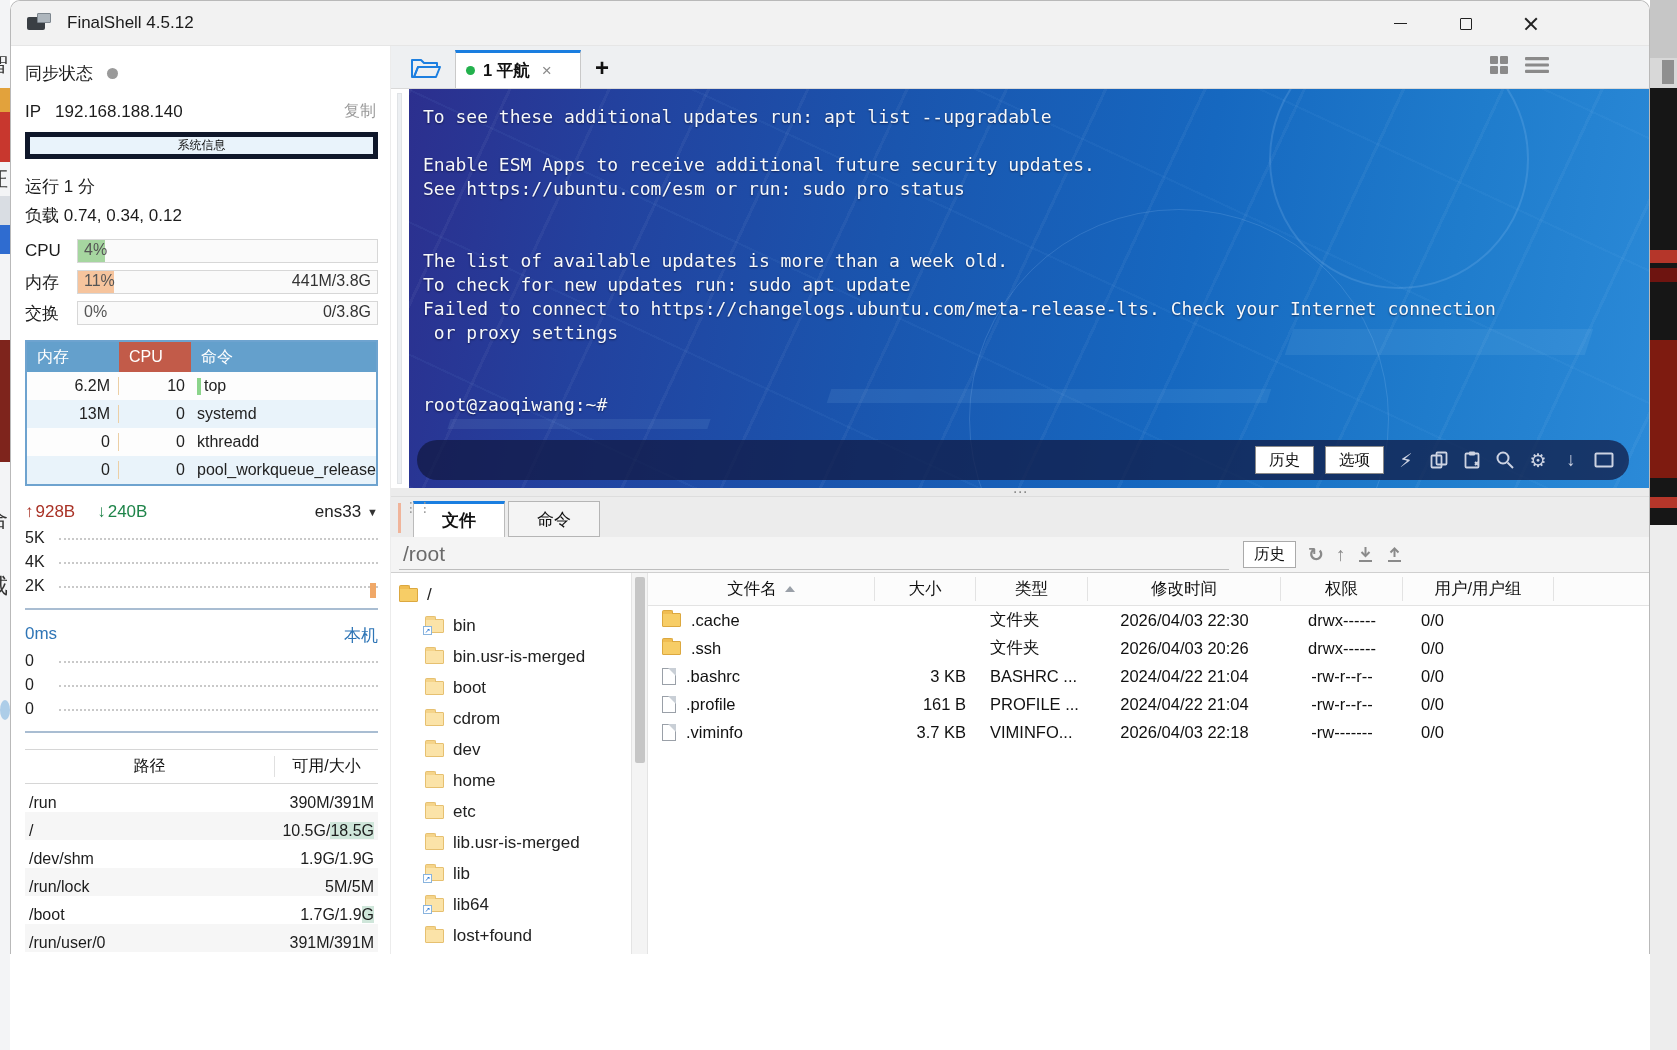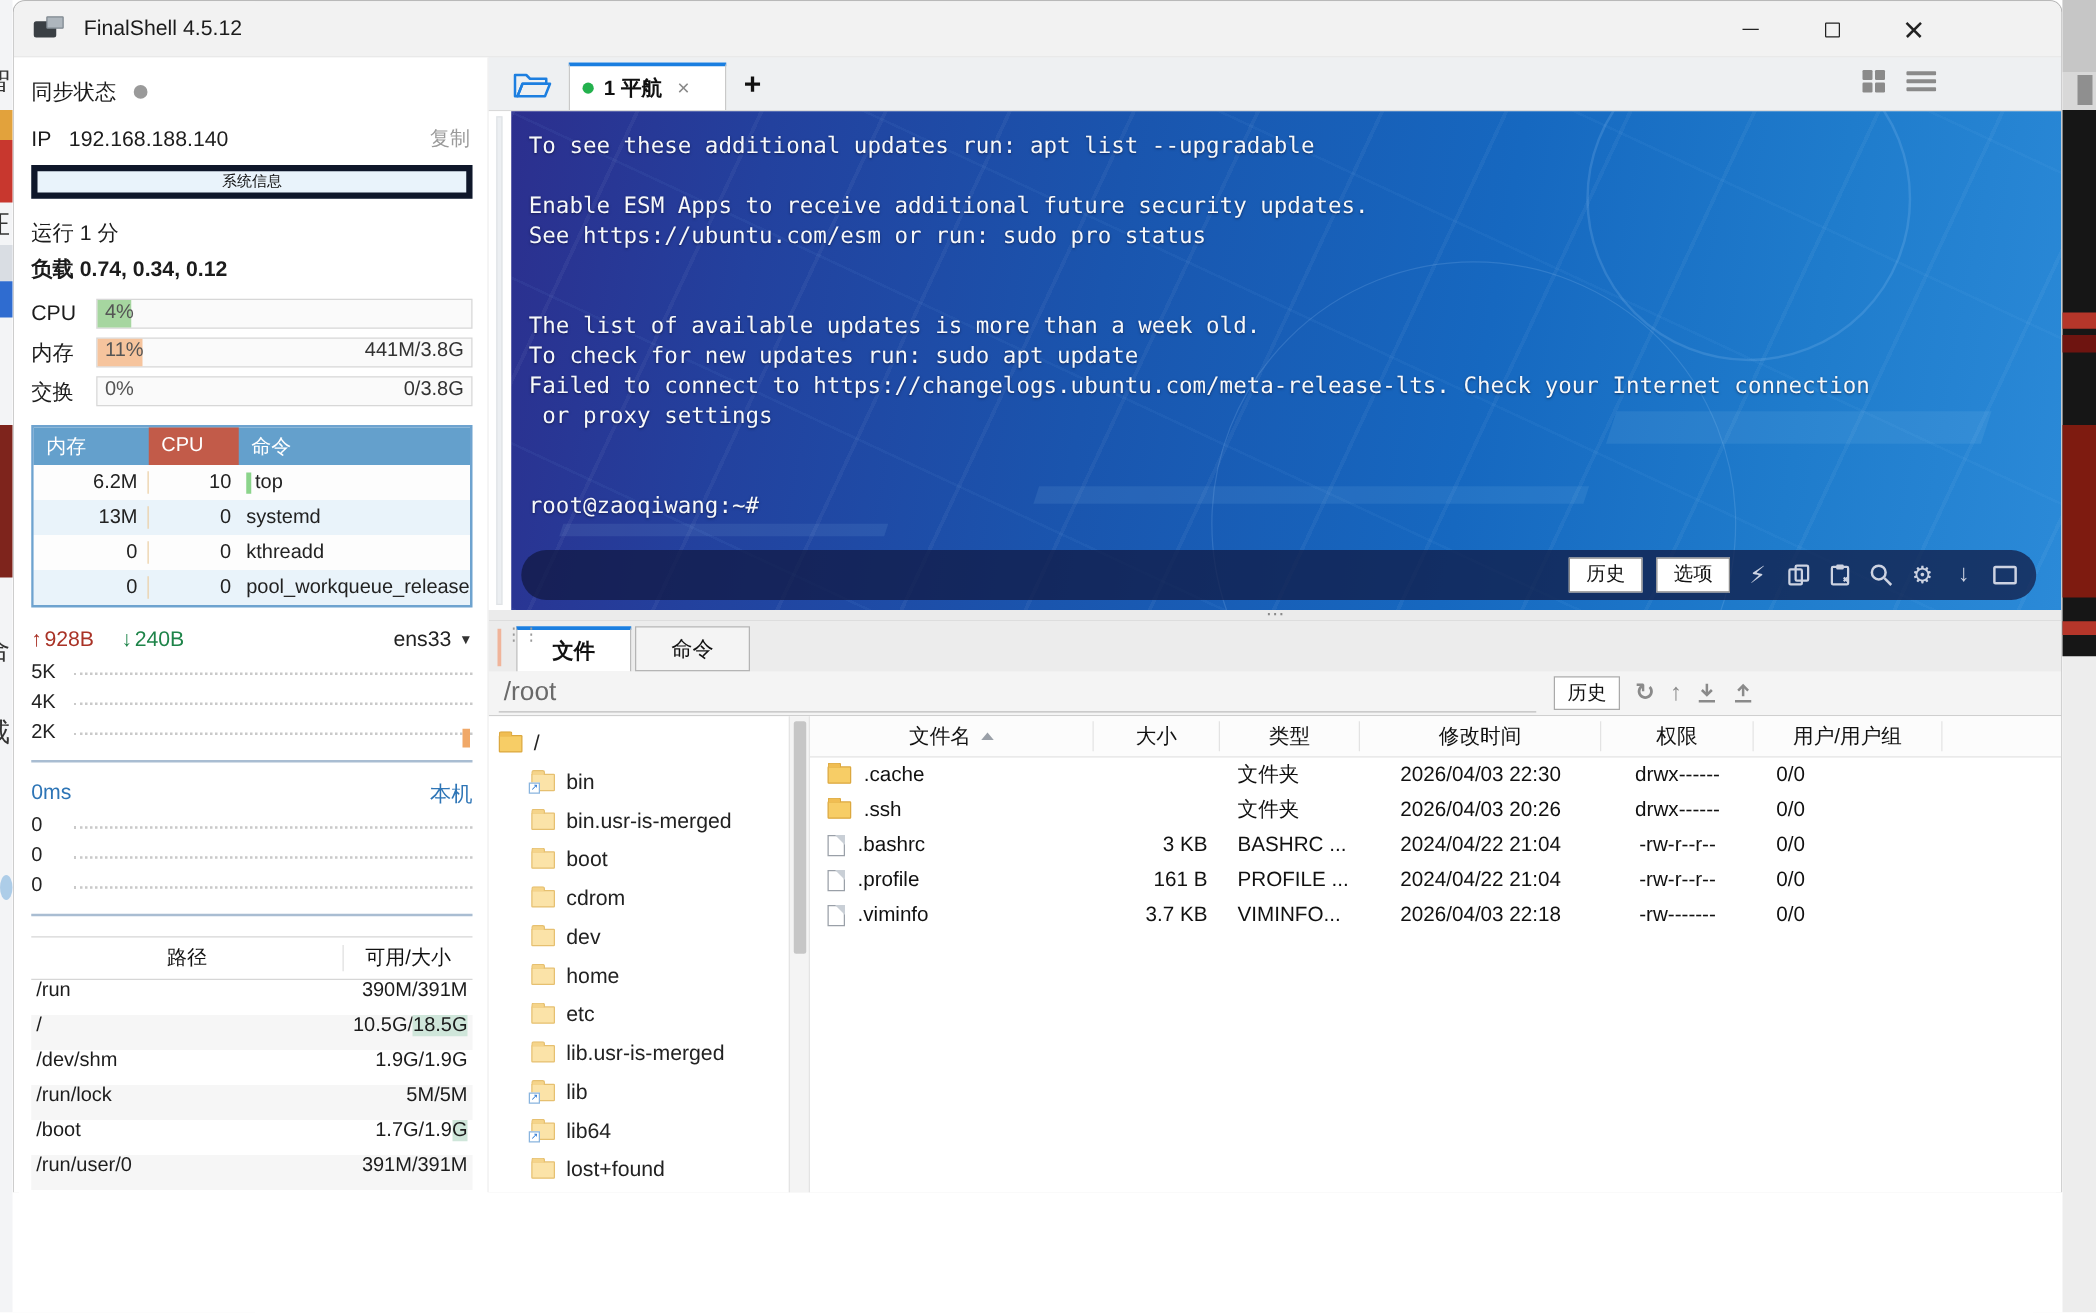--- a/index.html
+++ b/index.html
@@ -34,21 +34,21 @@
 
   
   .sidebar{width:380px;flex:0 0 380px;background:#fff;padding:12px 10px 0 12px;position:relative;font-size:17px;color:#1c1c1c;border-right:1px solid #ececec;display:flex;flex-direction:column;}
   .sync-row{display:flex;align-items:center;gap:14px;margin:4px 0 16px 2px;}
   .sync-dot{width:11px;height:11px;border-radius:50%;background:#9a9a9a;}
   .ip-row{display:flex;align-items:center;margin:0 4px 10px 2px;}
   .ip-row .ip-label{margin-right:14px;}
   .ip-row .copy{margin-left:auto;color:#9a9a9a;font-size:16px;}
   .sysinfo-btn{height:30px;background:#e9f3fb;border:5px solid #0f172a;display:flex;align-items:center;justify-content:center;font-size:12px;color:#111;margin:0 2px 14px 2px;}
   .uptime{margin:2px 0 6px 2px;}
-  .load{margin:0 0 12px 2px;font-weight:bold;}
+  .load{margin:0 0 12px 2px;}
   .meter-row{display:flex;align-items:center;margin:0 2px 7px 2px;height:26px;}
   .meter-label{width:52px;flex:0 0 52px;}
   .meter{flex:1;height:24px;border:1px solid #d7d7d7;background:#fafafa;position:relative;}
   .meter-fill{position:absolute;left:0;top:0;bottom:0;}
   .meter-pct{position:absolute;left:6px;top:1px;font-size:16px;color:#555;}
   .meter-detail{position:absolute;right:6px;top:1px;font-size:16px;color:#333;}
 
   .proc-table{border:2px solid #6ea3cf;margin:8px 2px 0 2px;font-size:16px;}
   .proc-head{display:flex;background:#64a0cc;color:#fff;height:30px;align-items:center;}
   .ph{padding-left:10px;}
@@ -72,21 +72,21 @@
   .tick{width:34px;flex:0 0 34px;font-size:16px;color:#222;}
   .dotline{flex:1;border-bottom:2px dotted #c9c9c9;height:2px;margin-top:2px;}
   .net-bar{position:absolute;right:2px;bottom:10px;width:6px;height:15px;background:#f0a868;}
   .ping-head{display:flex;justify-content:space-between;margin:14px 2px 2px 2px;color:#2e75b6;font-size:17px;}
   .graph.ping{border-bottom:2px solid #a9bdd2;}
 
   .disk-table{margin:16px 2px 0 2px;font-size:16px;border-top:1px solid #d6d6d6;}
   .disk-head{display:flex;height:34px;align-items:center;border-bottom:1px solid #d6d6d6;color:#111;}
   .dh-path{width:250px;flex:0 0 250px;text-align:center;border-right:1px solid #e0e0e0;}
   .dh-avail{flex:1;text-align:center;}
-  .drow{display:flex;height:28px;align-items:flex-start;background:#fff;}
+  .drow{display:flex;height:28px;align-items:flex-end;background:#fff;}
   .drow.alt{background:#f6f6f6;}
   .dpath{width:250px;flex:0 0 250px;padding-left:4px;}
   .davail{flex:1;text-align:right;padding-right:4px;}
   .hl-text{background:#cfe6da;}
   .sidebar-footer{margin-top:auto;padding:14px 0 12px 0;font-size:15.5px;color:#222;}
 
   
   .main{flex:1;display:flex;flex-direction:column;min-width:0;background:#f0f0f0;}
   .tabbar{height:43px;flex:0 0 43px;background:#eef0f2;border-bottom:1px solid #d9d9d9;display:flex;align-items:flex-end;position:relative;}
   .conn-btn{width:58px;height:38px;display:flex;align-items:center;justify-content:center;margin-left:6px;}

